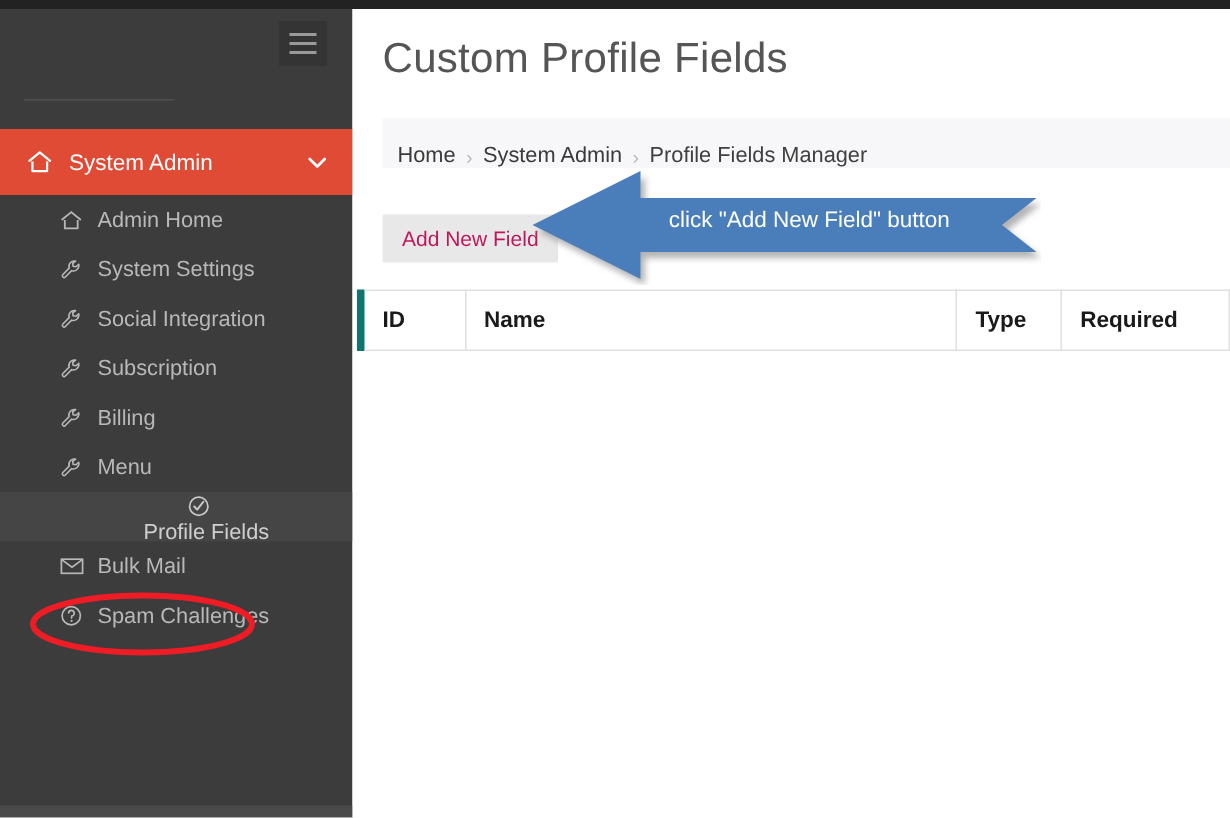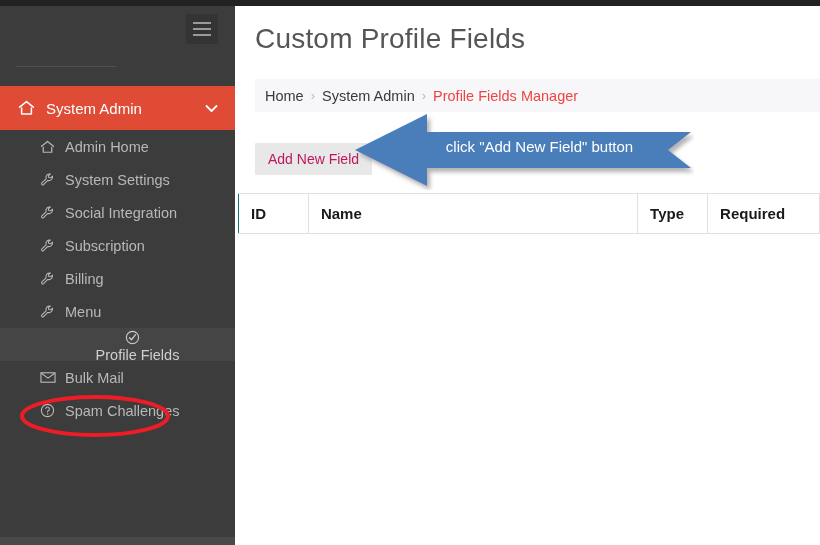--- a/index.html
+++ b/index.html
@@ -154,26 +154,26 @@
   }
 
   .breadcrumb {
     position: absolute;
     left: 20px;
     top: 73px;
     width: 565px;
     height: 33px;
     background: #f7f7f9;
     display: flex;
-    align-items: center;
+    align-items: flex-end;
     padding-left: 10px;
     font-size: 14.5px;
   }
   .crumb { color: #3a3a3a; cursor: pointer; }
-  .crumb.last { color: #ef4444; cursor: default; }
+  .crumb.last { color: #404040; cursor: default; }
   .crumb-sep { color: #b9b9b9; margin: 0 7px; font-size: 13px; }
 
   .add-btn {
     position: absolute;
     left: 20px;
     top: 137px;
     background: #e8e8e8;
     border: none;
     color: #be185d;
     font-size: 14px;
@@ -196,21 +196,21 @@
     text-align: left;
     font-weight: bold;
     color: #1a1a1a;
     padding: 10px 12px;
     border-top: 1px solid #e0e0e0;
     border-bottom: 1px solid #e0e0e0;
     border-right: 1px solid #e0e0e0;
     height: 40px;
     vertical-align: middle;
   }
-  .fields-table th:first-child { border-left: 1px solid #0f766e; }
+  .fields-table th:first-child { border-left: 5px solid #0f766e; }
   .col-id { width: 70px; }
   .col-name { width: 330px; }
   .col-type { width: 70px; }
   .col-required { width: 112px; }
 
   
   .anno-arrow {
     position: absolute;
     left: 352px;
     top: 110px;

